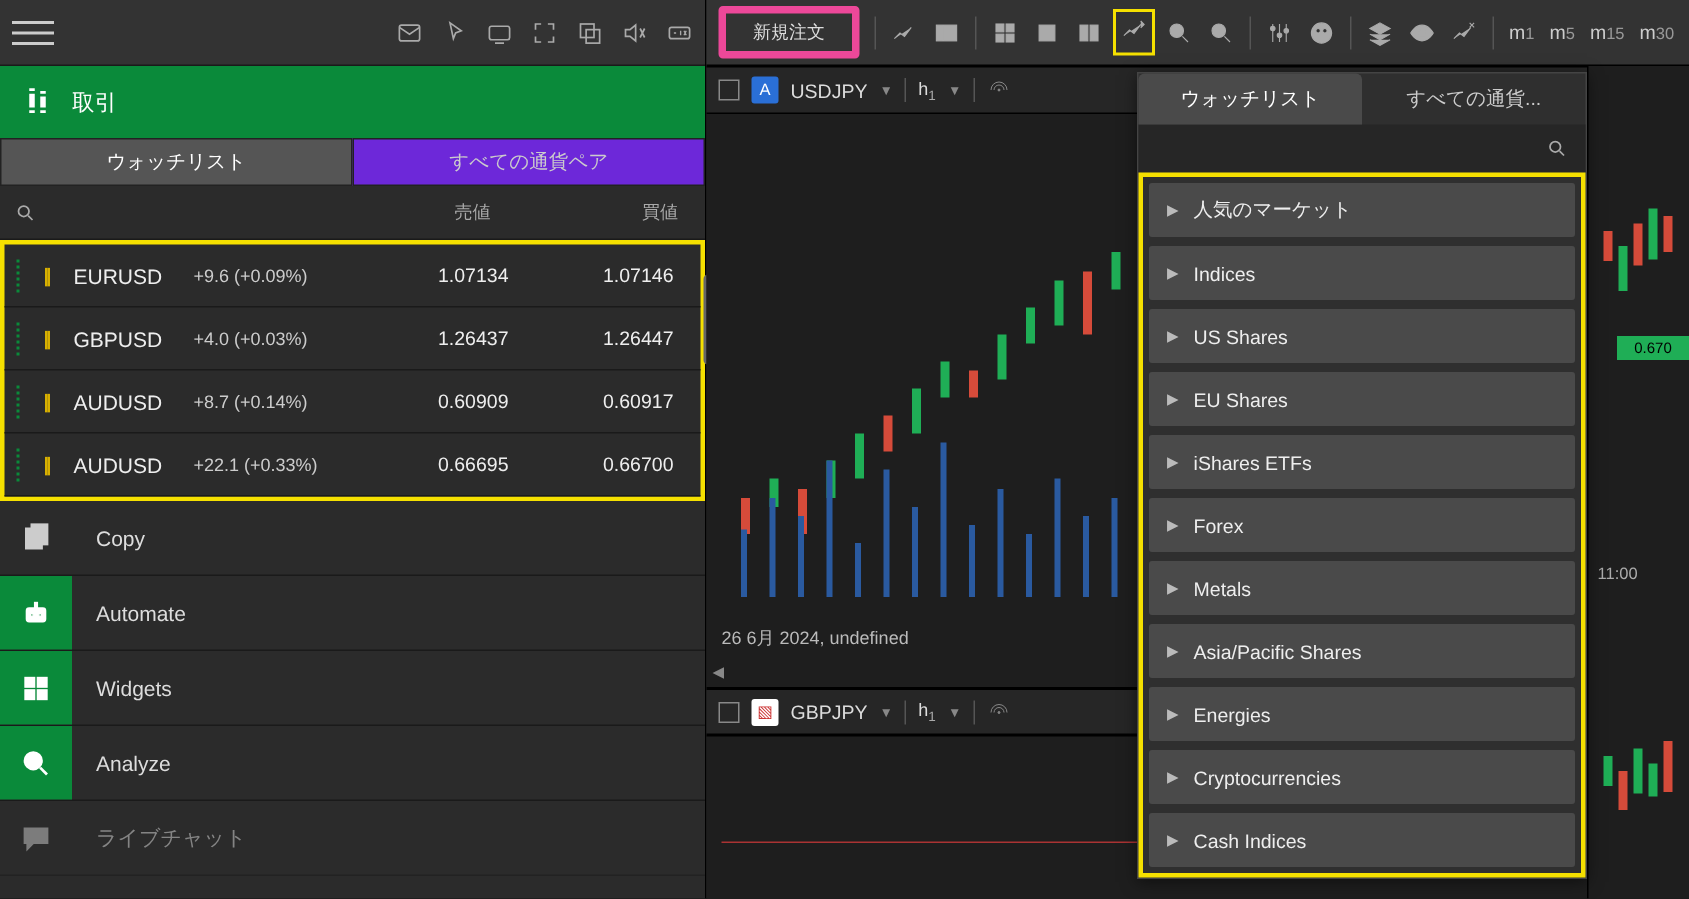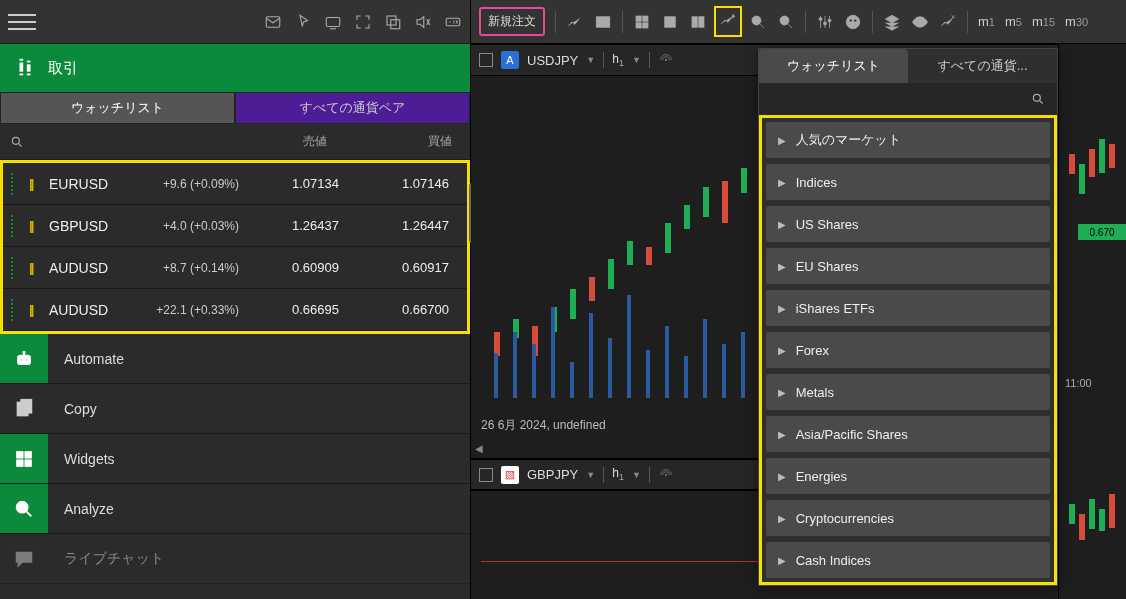--- a/index.html
+++ b/index.html
@@ -14,53 +14,53 @@
 .hamburger span{height:2px;background:#ccc}
 .topbar-icons{margin-left:auto;display:flex;gap:12px;align-items:center}
 .ticon{width:18px;height:18px;color:#aaa;stroke:#aaa;fill:none;stroke-width:1.5;cursor:pointer}
 
 
 .trade-hdr{height:48px;background:#0a8a3a;display:flex;align-items:center;padding:0 16px;gap:14px;color:#fff;font-size:15px}
 .trade-hdr svg{width:18px;height:22px;fill:#fff}
 
 
 .tabs{display:flex;height:32px}
-.tab{flex:1;display:flex;align-items:center;justify-content:center;background:#4c1d95;color:#ccc;font-size:13px;cursor:pointer;border:1px solid #222}
+.tab{flex:1;display:flex;align-items:center;justify-content:center;background:#6d28d9;color:#ccc;font-size:13px;cursor:pointer;border:1px solid #222}
 .tab.active{background:#555;color:#fff}
 
 
 .search-row{display:flex;align-items:center;height:36px;border-bottom:1px solid #1a1a1a}
 .search-cell{flex:0 0 220px;display:flex;align-items:center;padding:0 10px}
 .search-cell input{flex:1;background:transparent;border:none;color:#999;font-size:13px;outline:none;font-style:italic}
 .search-cell svg{width:14px;height:14px;stroke:#aaa;fill:none;stroke-width:2}
 .hcell{flex:1;text-align:right;padding-right:18px;color:#aaa;font-size:12px}
 
 
 .pair-list{border:3px solid #f5e000;position:relative}
 .pair-row{display:flex;align-items:center;height:42px;padding:0 8px;border-bottom:1px solid #1a1a1a;cursor:pointer}
 .pair-row .grip{width:10px;display:flex;flex-direction:column;gap:2px}
 .pair-row .grip i{width:2px;height:2px;background:#0a8a3a;display:block}
 .pair-row .bars{width:12px;margin:0 8px;color:#d8b000;font-weight:bold;letter-spacing:-2px}
 .pair-row .sym{flex:0 0 80px;color:#eee;font-size:14px}
-.pair-row .chg{flex:0 0 110px;text-align:right;color:#ccc;font-size:12px}
+.pair-row .chg{flex:0 0 110px;text-align:left;color:#ccc;font-size:12px}
 .pair-row .px{flex:1;text-align:right;color:#eee;font-size:13px;padding-right:10px}
 .scrollbar{position:absolute;right:-8px;top:20px;width:6px;height:60px;background:#666;border-radius:3px}
 
 
 .side-menu{flex:1;display:flex;flex-direction:column}
 .menu-item{display:flex;align-items:center;height:50px;border-bottom:1px solid #1a1a1a}
 .menu-icon{width:48px;height:100%;display:flex;align-items:center;justify-content:center;color:#ccc}
 .menu-icon.green{background:#0a8a3a;color:#fff}
 .menu-icon svg{width:22px;height:22px;fill:currentColor;stroke:currentColor}
 .menu-label{padding-left:16px;color:#ddd;font-size:14px}
 .menu-dd{margin-left:auto;margin-right:8px;width:22px;height:22px;border:1px solid #555;border-radius:3px;display:flex;align-items:center;justify-content:center;color:#aaa}
 
 
 .r-topbar{height:44px;background:#333;display:flex;align-items:center;padding:0 8px;gap:10px;border-bottom:1px solid #000}
-.new-order{border:2px solid #ec4899;border-radius:3px;padding:4px 7px;color:#ddd;font-size:12px;cursor:pointer}
+.new-order{border:5px solid #ec4899;border-radius:3px;padding:4px 18px;color:#ddd;font-size:12px;cursor:pointer}
 .r-topbar .icon{width:18px;height:18px;color:#aaa;stroke:#aaa;fill:#aaa;cursor:pointer}
 .r-topbar .sep{width:1px;height:22px;background:#555}
 .hl-icon{border:2px solid #f5e000;padding:3px;margin:-3px}
 .m-ind{display:flex;align-items:baseline;color:#999;font-size:11px}
 .m-ind b{color:#ccc;font-size:13px;font-weight:normal}
 
 
 .chart-hdr{height:32px;display:flex;align-items:center;gap:8px;padding:0 8px;background:#262626;border-top:1px solid #000;border-bottom:1px solid #000}
 .chart-hdr .frame{width:14px;height:14px;border:1px solid #888}
 .chart-hdr .badge{width:18px;height:18px;background:#2a6fd6;color:#fff;font-size:11px;display:flex;align-items:center;justify-content:center;border-radius:2px}
@@ -230,38 +230,38 @@
         <div class="bars">||</div>
         <div class="sym">AUDUSD</div>
         <div class="chg">+22.1 (+0.33%)</div>
         <div class="px">0.66695</div>
         <div class="px">0.66700</div>
       </div>
     </div>
 
     <div class="side-menu">
       <div class="menu-item">
+        <div class="menu-icon">
+            <svg viewBox="0 0 24 24" fill="none" stroke="currentColor" stroke-width="2">
+              <rect x="5" y="5" width="11" height="14"></rect>
+              <rect x="9" y="2" width="11" height="14"></rect>
+            </svg>
+          </div>
+        <div class="menu-label">Copy</div>
+      </div>
+      <div class="menu-item">
         <div class="menu-icon green">
             <svg viewBox="0 0 24 24" fill="currentColor">
               <rect x="5" y="8" width="14" height="10" rx="2"></rect>
               <circle cx="9" cy="13" r="1" fill="#0a8a3a"></circle>
               <circle cx="15" cy="13" r="1" fill="#0a8a3a"></circle>
               <rect x="11" y="4" width="2" height="4"></rect>
             </svg>
           </div>
         <div class="menu-label">Automate</div>
-      </div>
-      <div class="menu-item">
-        <div class="menu-icon">
-            <svg viewBox="0 0 24 24" fill="none" stroke="currentColor" stroke-width="2">
-              <rect x="5" y="5" width="11" height="14"></rect>
-              <rect x="9" y="2" width="11" height="14"></rect>
-            </svg>
-          </div>
-        <div class="menu-label">Copy</div>
       </div>
       <div class="menu-item">
         <div class="menu-icon green">
             <svg viewBox="0 0 24 24" fill="currentColor">
               <rect x="4" y="4" width="7" height="7"></rect>
               <rect x="13" y="4" width="7" height="7"></rect>
               <rect x="4" y="13" width="7" height="7"></rect>
               <rect x="13" y="13" width="7" height="7"></rect>
             </svg>
           </div>

